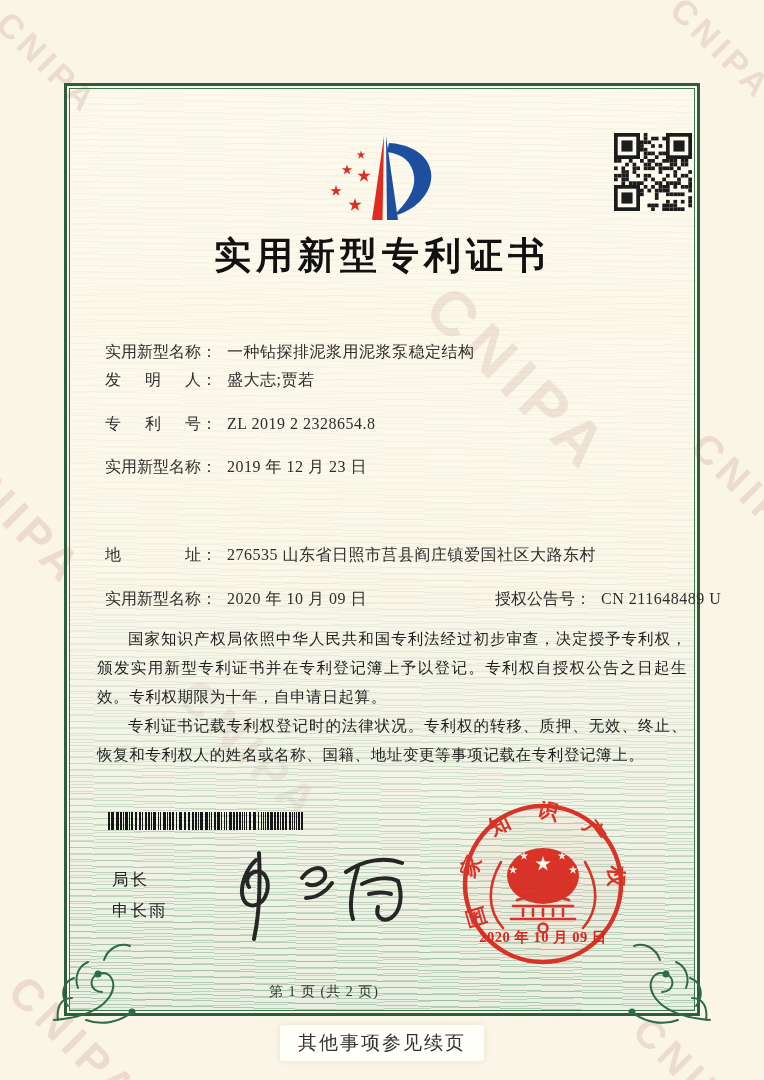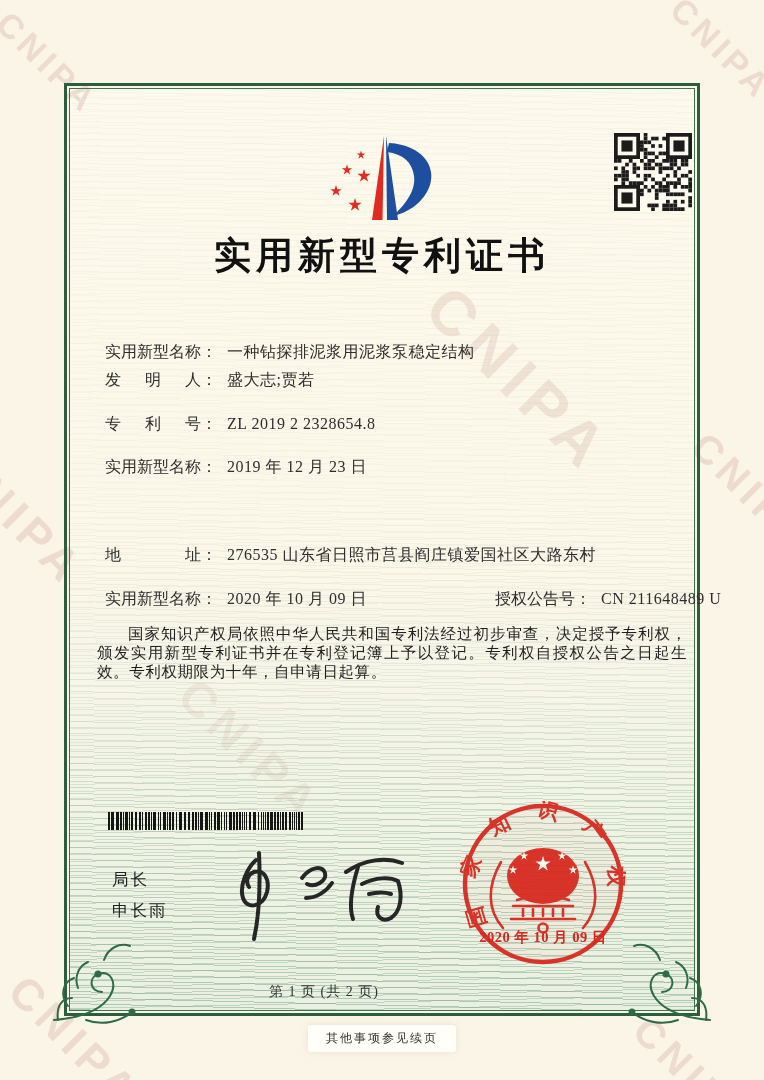--- a/index.html
+++ b/index.html
@@ -61,21 +61,21 @@
   .flabel {
     display:inline-block; width:96px; vertical-align:bottom;
     text-align:justify; text-align-last:justify;
   }
   .colon { display:inline-block; }
   .fvalue { margin-left:10px; letter-spacing:0.5px; }
   .grant-no { position:absolute; left:390px; top:0; white-space:nowrap; }
   
   .body-text {
     position:absolute; left:97px; top:624px; width:590px; z-index:7;
-    font-size:15.5px; line-height:19px; color:#1f1f1f; letter-spacing:0.6px;
+    font-size:15.5px; line-height:29px; color:#1f1f1f; letter-spacing:0.6px;
     text-align:justify;
   }
   .body-text p { text-indent:2em; }
   
   .barcode { position:absolute; left:108px; top:812px; z-index:7; }
   .director-title { position:absolute; left:112px; top:869px; z-index:7; font-size:16.5px; color:#222; letter-spacing:2px; }
   .director-name  { position:absolute; left:112px; top:900px; z-index:7; font-size:16.5px; color:#222; letter-spacing:2px; }
   .autograph { position:absolute; left:218px; top:846px; z-index:7; }
   .seal { position:absolute; left:460px; top:801px; z-index:8; }
   .seal-date {
@@ -83,21 +83,21 @@
     text-align:center; font-size:14.5px; font-weight:bold; color:#d8261b; letter-spacing:0.5px;
     white-space:nowrap;
   }
   .page-info {
     position:absolute; left:64px; top:983px; width:520px; z-index:7;
     text-align:center; font-size:14px; color:#333; letter-spacing:1px;
   }
   .note-box {
     position:absolute; left:382px; top:1025px; transform:translateX(-50%); z-index:7;
     background:#fffef8; border-radius:3px; padding:5px 18px;
-    font-size:12px; color:#333; letter-spacing:2px; white-space:nowrap;
+    font-size:19px; color:#333; letter-spacing:2px; white-space:nowrap;
     box-shadow:0 0 6px rgba(180,170,140,0.25);
   }
 </style>
 </head>
 <body>
 
 <div class="page">
 
   <span class="wm wm1">CNIPA</span>
   <span class="wm wm2">CNIPA</span>
@@ -324,20 +324,21 @@
   </div>
   <div class="frow" style="top:589px; width:590px;">
     <span class="flabel">实用新型名称</span><span class="colon">：</span><span class="fvalue">2020 年 10 月 09 日</span>
     <span class="grant-no">
       <span>授权公告号</span><span class="colon">：</span><span class="fvalue">CN 211648489 U</span>
     </span>
   </div>
 
   <div class="body-text">
     <p>国家知识产权局依照中华人民共和国专利法经过初步审查，决定授予专利权，颁发实用新型专利证书并在专利登记簿上予以登记。专利权自授权公告之日起生效。专利权期限为十年，自申请日起算。</p>
+    <p>专利证书记载专利权登记时的法律状况。专利权的转移、质押、无效、终止、恢复和专利权人的姓名或名称、国籍、地址变更等事项记载在专利登记簿上。</p>
   </div>
 
   <svg class="barcode" id="barcode-svg" width="200" height="18" viewBox="0 0 200 18">
       <rect x="0" y="0" width="2" height="18" fill="#151515"></rect>
       <rect x="3" y="0" width="3" height="18" fill="#151515"></rect>
       <rect x="8" y="0" width="3" height="18" fill="#151515"></rect>
       <rect x="12" y="0" width="2" height="18" fill="#151515"></rect>
       <rect x="15" y="0" width="1" height="18" fill="#151515"></rect>
       <rect x="17" y="0" width="3" height="18" fill="#151515"></rect>
       <rect x="21" y="0" width="1" height="18" fill="#151515"></rect>

